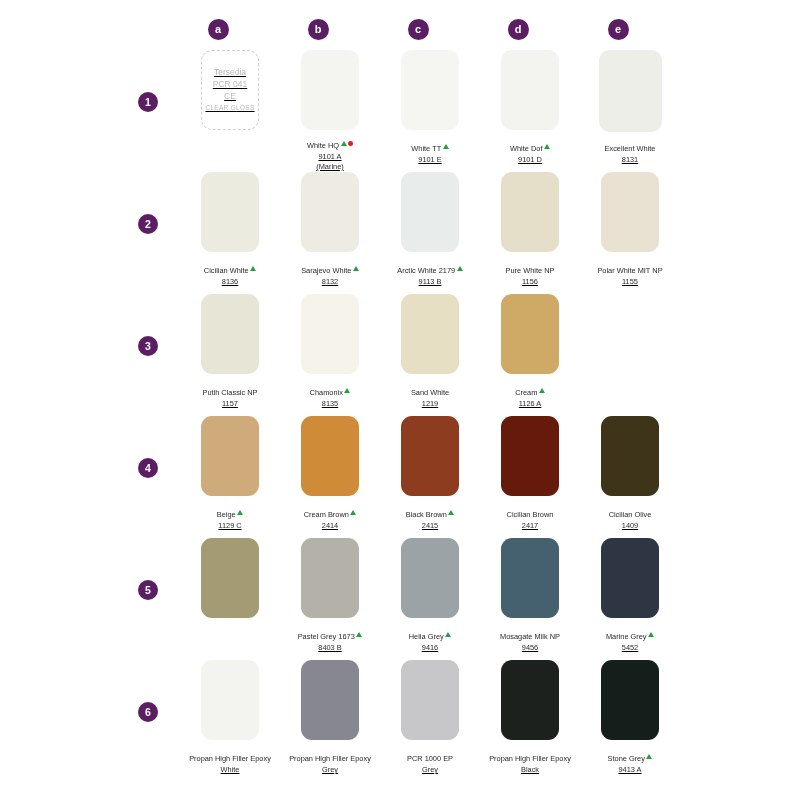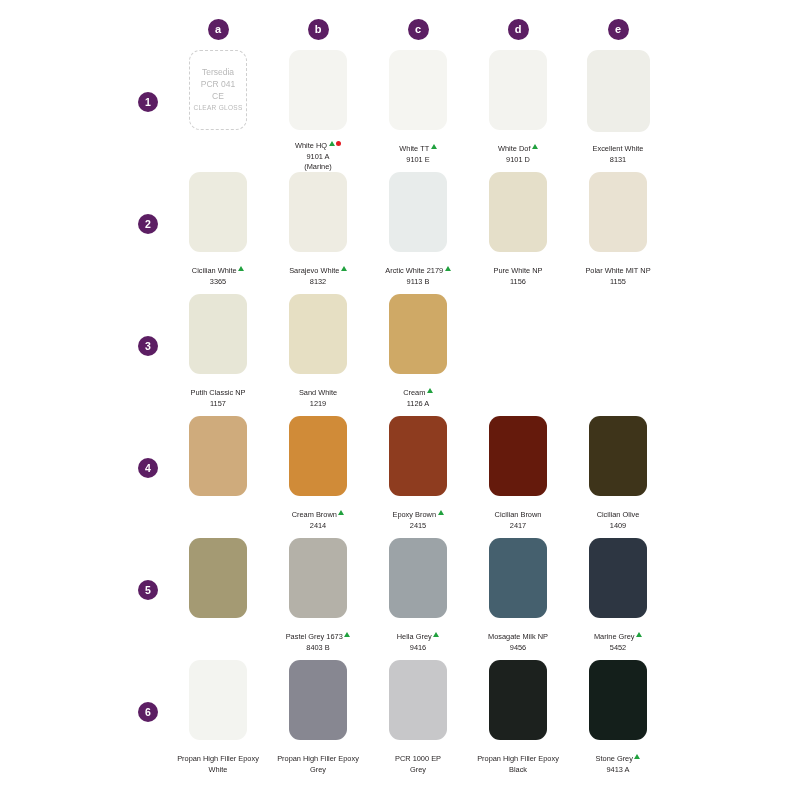--- a/index.html
+++ b/index.html
@@ -71,23 +71,24 @@
     width: 40px;
     height: 20px;
     display: flex;
     align-items: center;
     justify-content: center;
   }
 
   
   .grid {
     position: absolute;
-    left: 168px;
+    left: 180px;
     top: 50px;
     width: 500px;
+    text-decoration: underline;
   }
   .grid-row {
     display: flex;
     height: 122px;
   }
   .cell {
     width: 100px;
     display: flex;
     flex-direction: column;
     align-items: center;
@@ -283,21 +284,21 @@
       </div>
       <div class="grid-row">
         <div class="cell">
           <div class="swatch-wrap">
             <div class="swatch" style="background: rgb(236, 235, 223);"></div>
           </div>
           <div class="caption">
             <div><span class="cap-name">Cicilian White</span><span class="mark marks">
                 <span class="tri"></span>
               </span></div>
-            <div class="cap-code">3365</div>
+            <div class="cap-code">8136</div>
           </div>
         </div>
         <div class="cell">
           <div class="swatch-wrap">
             <div class="swatch" style="background: rgb(238, 236, 226);"></div>
           </div>
           <div class="caption">
             <div><span class="cap-name">Sarajevo White</span><span class="mark marks">
                 <span class="tri"></span>
               </span></div>
@@ -339,20 +340,31 @@
           <div class="swatch-wrap">
             <div class="swatch" style="background: rgb(231, 230, 214);"></div>
           </div>
           <div class="caption">
             <div><span class="cap-name">Putih Classic NP</span></div>
             <div class="cap-code">1157</div>
           </div>
         </div>
         <div class="cell">
           <div class="swatch-wrap">
+            <div class="swatch" style="background: rgb(246, 243, 234);"></div>
+          </div>
+          <div class="caption">
+            <div><span class="cap-name">Chamonix</span><span class="mark marks">
+                <span class="tri"></span>
+              </span></div>
+            <div class="cap-code">8135</div>
+          </div>
+        </div>
+        <div class="cell">
+          <div class="swatch-wrap">
             <div class="swatch" style="background: rgb(230, 223, 195);"></div>
           </div>
           <div class="caption">
             <div><span class="cap-name">Sand White</span></div>
             <div class="cap-code">1219</div>
           </div>
         </div>
         <div class="cell">
           <div class="swatch-wrap">
             <div class="swatch" style="background: rgb(207, 169, 102);"></div>
@@ -363,38 +375,44 @@
               </span></div>
             <div class="cap-code">1126 A</div>
           </div>
         </div>
       </div>
       <div class="grid-row">
         <div class="cell">
           <div class="swatch-wrap">
             <div class="swatch" style="background: rgb(207, 171, 124);"></div>
           </div>
+          <div class="caption">
+            <div><span class="cap-name">Beige</span><span class="mark marks">
+                <span class="tri"></span>
+              </span></div>
+            <div class="cap-code">1129 C</div>
+          </div>
         </div>
         <div class="cell">
           <div class="swatch-wrap">
             <div class="swatch" style="background: rgb(208, 139, 56);"></div>
           </div>
           <div class="caption">
             <div><span class="cap-name">Cream Brown</span><span class="mark marks">
                 <span class="tri"></span>
               </span></div>
             <div class="cap-code">2414</div>
           </div>
         </div>
         <div class="cell">
           <div class="swatch-wrap">
             <div class="swatch" style="background: rgb(142, 60, 31);"></div>
           </div>
           <div class="caption">
-            <div><span class="cap-name">Epoxy Brown</span><span class="mark marks">
+            <div><span class="cap-name">Black Brown</span><span class="mark marks">
                 <span class="tri"></span>
               </span></div>
             <div class="cap-code">2415</div>
           </div>
         </div>
         <div class="cell">
           <div class="swatch-wrap">
             <div class="swatch" style="background: rgb(101, 26, 12);"></div>
           </div>
           <div class="caption">

